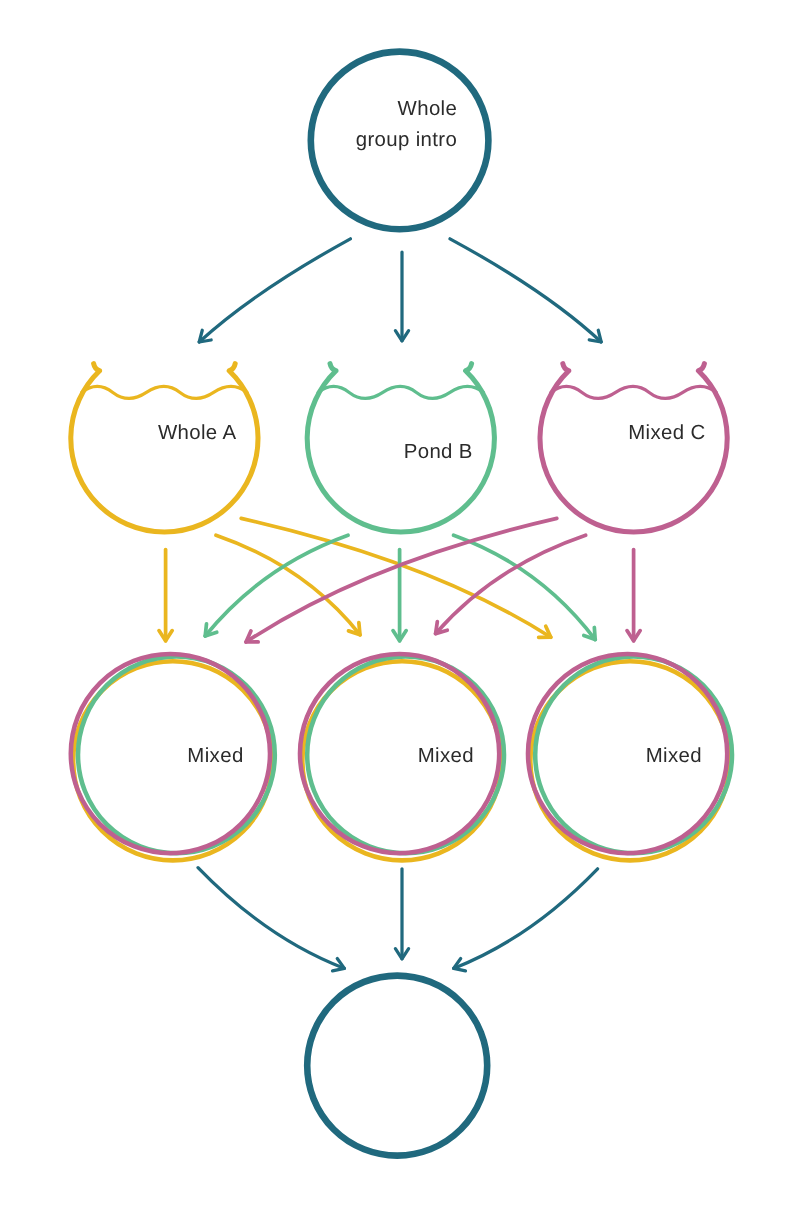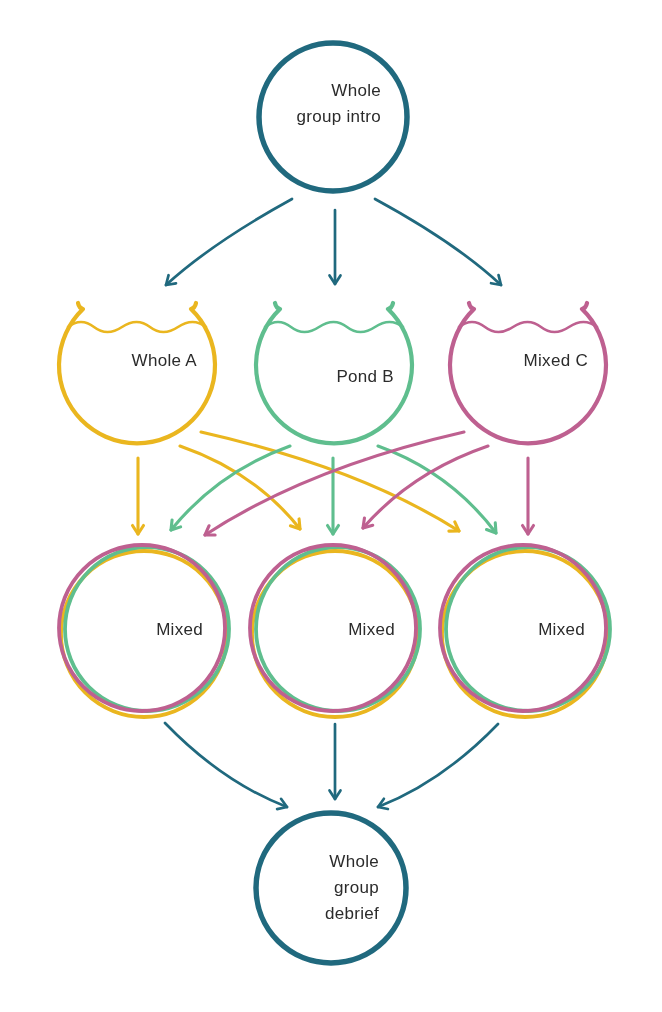--- a/index.html
+++ b/index.html
@@ -88,14 +88,13 @@
     <circle class="s-teal node-circle" cx="331" cy="888" r="75"></circle>
   </svg>
 
   <div class="label" style="left:285px;top:78px;width:96px;">Whole group intro</div>
   <div class="label" style="left:77px;top:348px;width:120px;">Whole A</div>
   <div class="label" style="left:274px;top:348px;width:120px;margin-top:16px;">Pond B</div>
   <div class="label" style="left:468px;top:348px;width:120px;">Mixed C</div>
   <div class="label" style="left:83px;top:617px;width:120px;">Mixed</div>
   <div class="label" style="left:275px;top:617px;width:120px;">Mixed</div>
   <div class="label" style="left:465px;top:617px;width:120px;">Mixed</div>
-  <div class="label" style="left:283px;top:849px;width:96px;">Whole group debrief</div>
 </div>
 
 </body></html>

